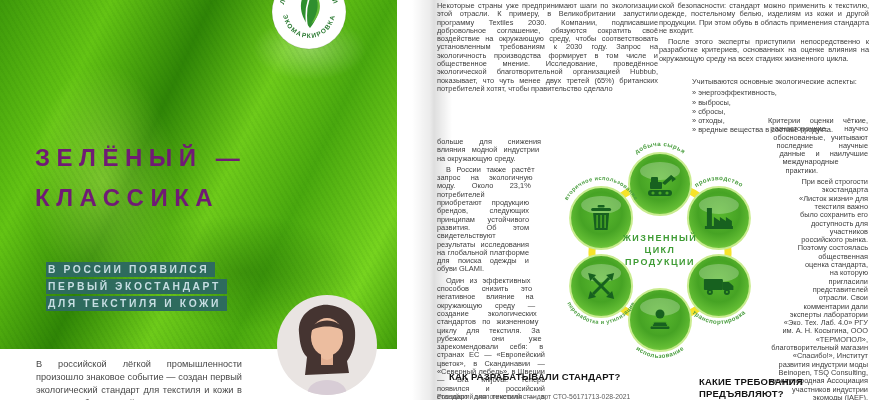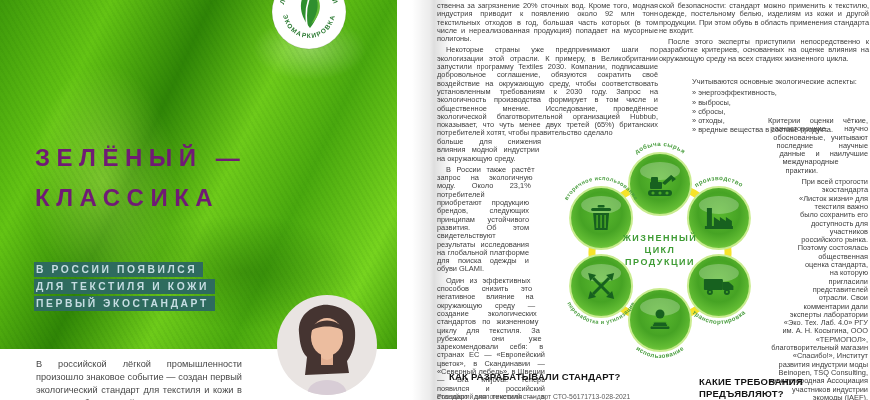--- a/index.html
+++ b/index.html
@@ -13,21 +13,21 @@
       radial-gradient(closest-side at 78% 14%, rgba(255,255,255,.28), transparent 65%),
       radial-gradient(closest-side at 26% 52%, rgba(198,255,90,.45), transparent 70%),
       radial-gradient(closest-side at 62% 78%, rgba(20,90,0,.35), transparent 75%),
       linear-gradient(115deg,#3e9a0a 0%,#64c414 20%,#2f8506 38%,#6ecb1a 55%,#49a80e 70%,#77d41f 88%,#3f9a0a 100%);}
   .fabric:after{content:"";position:absolute;inset:0;
       background:repeating-linear-gradient(60deg, rgba(0,60,0,.10) 0 2px, transparent 2px 5px);
       opacity:.5;}
   .badge{position:absolute;left:271px;top:-26px;width:76px;height:76px;}
   .title{position:absolute;left:35px;top:138px;font-size:24px;font-weight:bold;
       color:#701a75;letter-spacing:6.5px;line-height:40px;}
-  .subtitle{position:absolute;left:34px;top:262px;}
+  .subtitle{position:absolute;left:46px;top:262px;}
   .subtitle .line{display:table;background:#2e6b5e;color:#c6dde2;font-size:10.3px;
       font-weight:bold;letter-spacing:2.6px;padding:2px 6px 2px 2px;margin-bottom:2px;}
   .intro{position:absolute;left:36px;top:358px;width:206px;font-size:9.2px;
       line-height:13px;color:#474747;text-align:justify;}
   .author{position:absolute;left:277px;top:295px;width:100px;height:100px;
       border-radius:50%;overflow:hidden;}
   .gutter{position:absolute;left:412px;top:0;width:40px;height:400px;
       background:linear-gradient(90deg,rgba(0,0,0,0),rgba(0,0,0,.08) 45%,rgba(0,0,0,.13) 55%,rgba(0,0,0,0));pointer-events:none;}
 
   
@@ -83,42 +83,41 @@
     </svg>
   </div>
 
   <div class="title">
     <div>ЗЕЛЁНЫЙ —</div>
     <div>КЛАССИКА</div>
   </div>
 
   <div class="subtitle">
     <span class="line">В РОССИИ ПОЯВИЛСЯ</span>
+    <span class="line">ПЕРВЫЙ ЭКОСТАНДАРТ</span>
     <span class="line">ДЛЯ ТЕКСТИЛЯ И КОЖИ</span>
-    <span class="line">ПЕРВЫЙ ЭКОСТАНДАРТ</span>
   </div>
 
   <div class="intro">В российской лёгкой промышленности произошло знаковое событие — создан первый экологический стандарт для текстиля и кожи в системе добровольной</div>
 
   <div class="author">
     <svg width="100" height="100" viewBox="0 0 100 100">
       <rect width="100" height="100" fill="#e9e4e2"></rect>
       <path d="M22 38 C20 16 42 8 52 10 C70 12 80 24 78 44 C77 58 70 66 70 66 L72 78 L28 80 L30 62 C24 56 23 48 22 38 Z" fill="#453431"></path>
       <ellipse cx="50" cy="42" rx="16" ry="19" fill="#ecbd9f"></ellipse>
       <path d="M34 36 C36 22 64 22 66 36 C60 30 40 30 34 36 Z" fill="#453431"></path>
       <path d="M30 100 C30 80 70 80 70 100 Z" fill="#d8cdd6"></path>
       <rect x="44" y="58" width="12" height="12" fill="#ecbd9f"></rect>
       <path d="M44 62 Q50 68 56 62 L56 70 L44 70 Z" fill="#e2af92"></path>
     </svg>
   </div>
 
   <div class="gutter"></div>
 
   <div class="rp lead">
-    <p>ственна за загрязнение 20% сточных вод. Кроме того, модная индустрия приводит к появлению около 92 млн тонн текстильных отходов в год, большая часть которых (в том числе и нереализованная продукция) попадает на мусорные полигоны.</p>
     <p>Некоторые страны уже предпринимают шаги по экологизации этой отрасли. К примеру, в Великобритании запустили программу Textiles 2030. Компании, подписавшие добровольное соглашение, обязуются сократить своё воздействие на окружающую среду, чтобы соответствовать установленным требованиям к 2030 году. Запрос на экологичность производства формирует в том числе и общественное мнение. Исследование, проведённое экологической благотворительной организацией Hubbub, показывает, что чуть менее двух третей (65%) британских потребителей хотят, чтобы правительство сделало</p>
   </div>
 
   <div class="rp ncol">
     <div class="shapeR"></div>
     <p>больше для снижения влияния модной индустрии на окружающую среду.</p>
     <p>В России также растёт запрос на экологичную моду. Около 23,1% потребителей приобретают продукцию брендов, следующих принципам устойчивого развития. Об этом свидетельствуют результаты исследования на глобальной платформе для поиска одежды и обуви GLAMI.</p>
     <p>Один из эффективных способов снизить это негативное влияние на окружающую среду — создание экологических стандартов по жизненному циклу для текстиля. За рубежом они уже зарекомендовали себя: в странах ЕС — «Европейский цветок», в Скандинавии — «Северный лебедь», в Швеции — Bra Miljöval. Теперь появился и российский стандарт для текстиля — в рамках системы добровольной экосертификации «Листок жизни».</p>
   </div>
 

